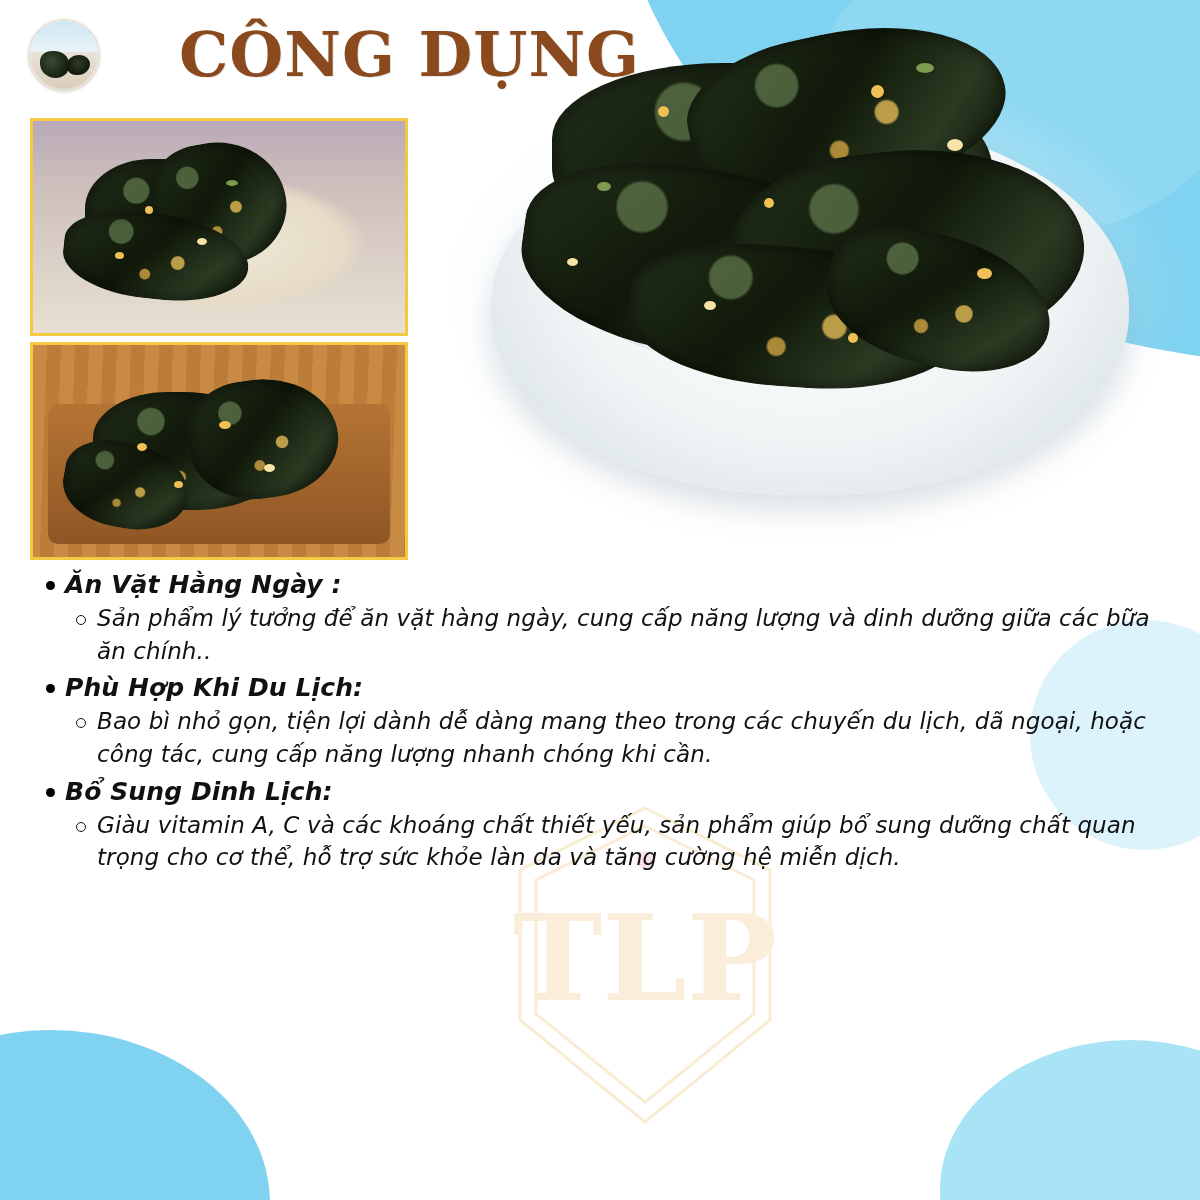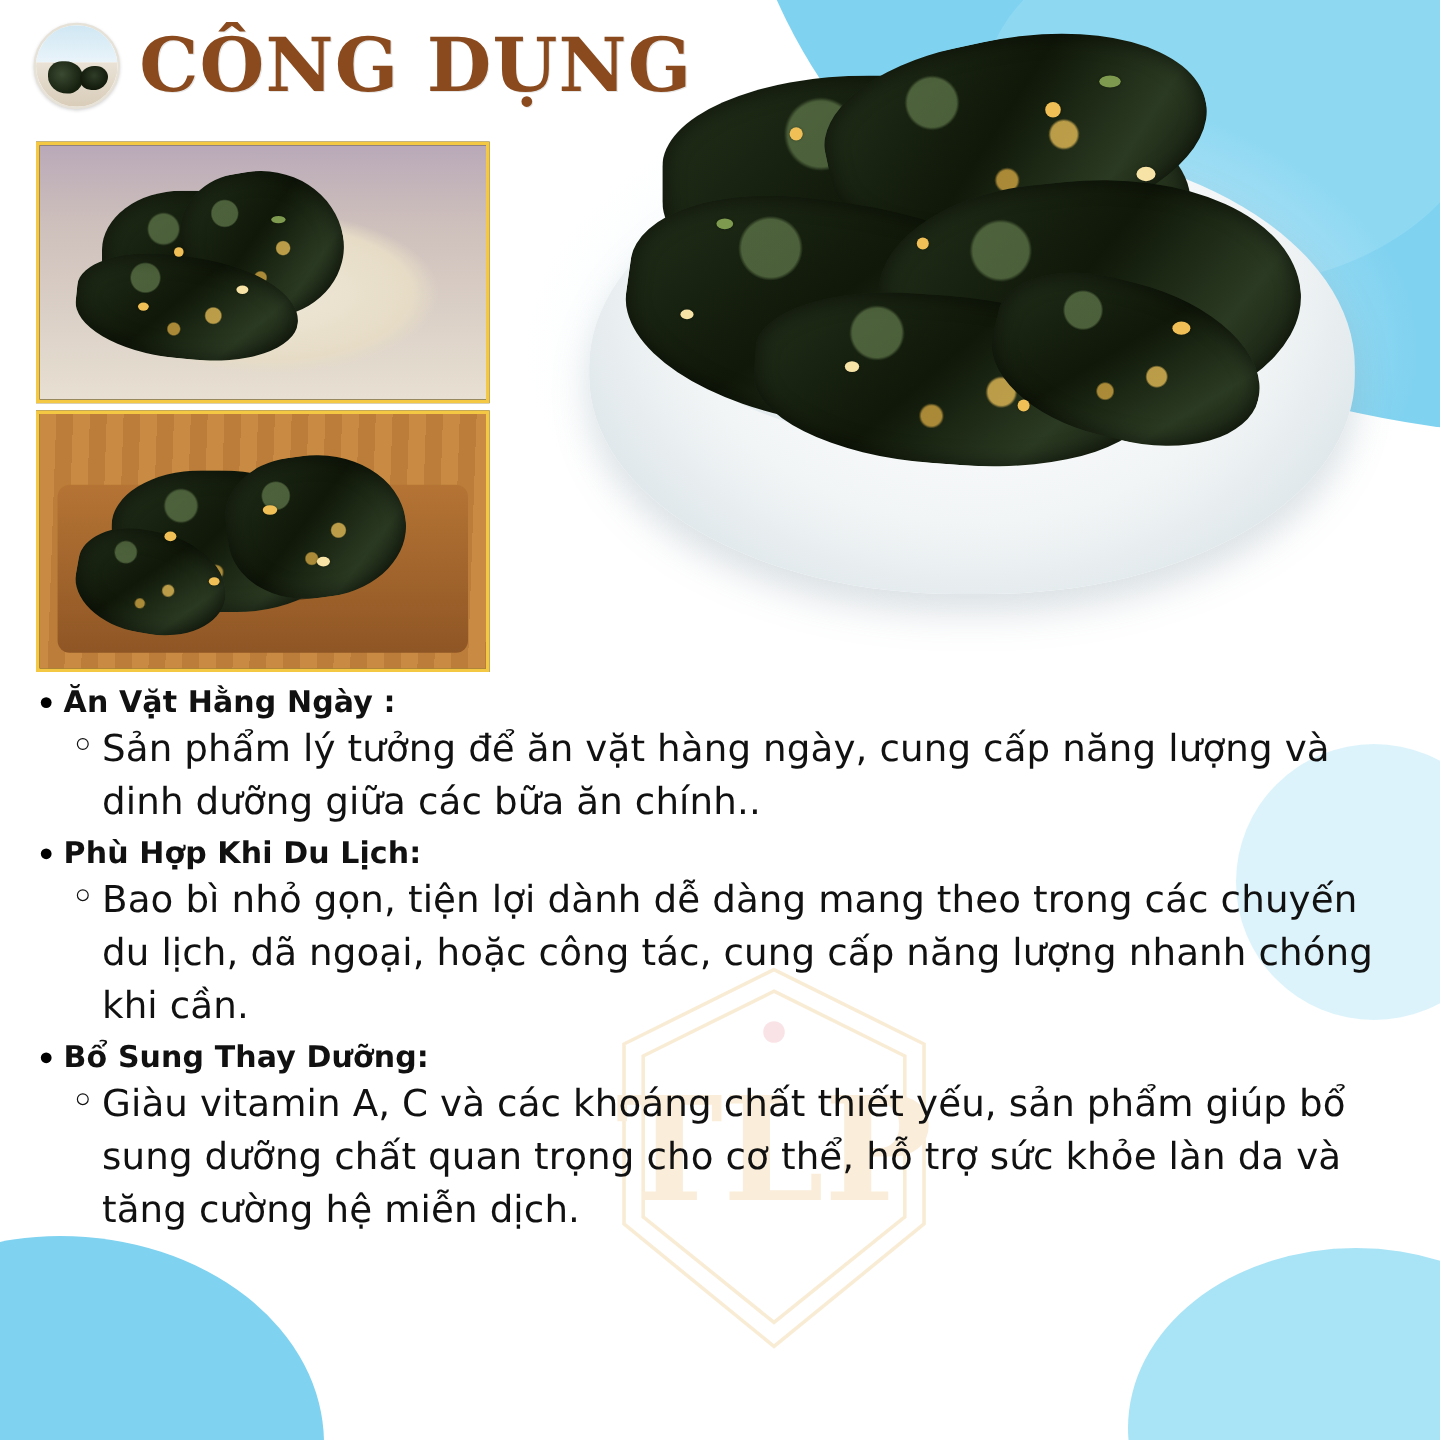--- a/index.html
+++ b/index.html
@@ -75,20 +75,21 @@
   
   .header {
     position: absolute;
     left: 0; top: 0;
     width: 640px; height: 110px;
     display: flex;
     align-items: center;
     gap: 16px;
     padding-left: 28px;
     z-index: 3;
+    justify-content: space-between;
   }
   .logo-badge {
     width: 72px; height: 72px;
     border-radius: 50%;
     background: #ffffff;
     border: 2px solid #e7e2d8;
     box-shadow: 0 1px 3px rgba(0,0,0,.18);
     overflow: hidden;
     position: relative;
     flex: none;
@@ -207,23 +208,24 @@
     background:
       radial-gradient(ellipse 52% 44% at 52% 58%, #efe8d8 0%, #e6dcc6 60%, rgba(230,220,198,0) 72%),
       linear-gradient(180deg,#b9a9b9 0%, #cdbfbb 30%, #e8e0d2 100%);
   }
 
   
   .content {
     position: absolute;
     left: 0; top: 560px;
     width: 1200px;
-    padding: 8px 26px 0 26px;
+    padding: 8px 26px 0 38px;
     z-index: 4;
     color: #111111;
+    font-style: italic;
   }
   ul.level1 {
     list-style: none;
     margin: 0; padding: 0;
   }
   ul.level1 > li { margin: 0 0 2px 0; }
   .bullet-row {
     display: flex;
     align-items: flex-start;
     gap: 10px;
@@ -254,21 +256,21 @@
   }
   .ring {
     width: 10px; height: 10px;
     border-radius: 50%;
     border: 1.7px solid #111;
     background: transparent;
     flex: none;
     margin-top: 13px;
   }
   .sub-text {
-    font-size: 31px;
+    font-size: 23px;
     line-height: 1.42;
     letter-spacing: .1px;
     max-width: 1090px;
   }
 </style>
 </head>
 <body>
 
 <div class="page">
 
@@ -372,21 +374,21 @@
           <li class="sub-row">
             <span class="ring"></span>
             <span class="sub-text">Bao bì nhỏ gọn, tiện lợi dành dễ dàng mang theo trong các chuyến du lịch, dã ngoại, hoặc công tác, cung cấp năng lượng nhanh chóng khi cần.</span>
           </li>
         </ul>
       </li>
 
       <li>
         <div class="bullet-row">
           <span class="dot"></span>
-          <span class="heading">Bổ Sung Thay Dưỡng:</span>
+          <span class="heading">Bổ Sung Dinh Lịch:</span>
         </div>
         <ul class="level2">
           <li class="sub-row">
             <span class="ring"></span>
             <span class="sub-text">Giàu vitamin A, C và các khoáng chất thiết yếu, sản phẩm giúp bổ sung dưỡng chất quan trọng cho cơ thể, hỗ trợ sức khỏe làn da và tăng cường hệ miễn dịch.</span>
           </li>
         </ul>
       </li>
 
       <li>

